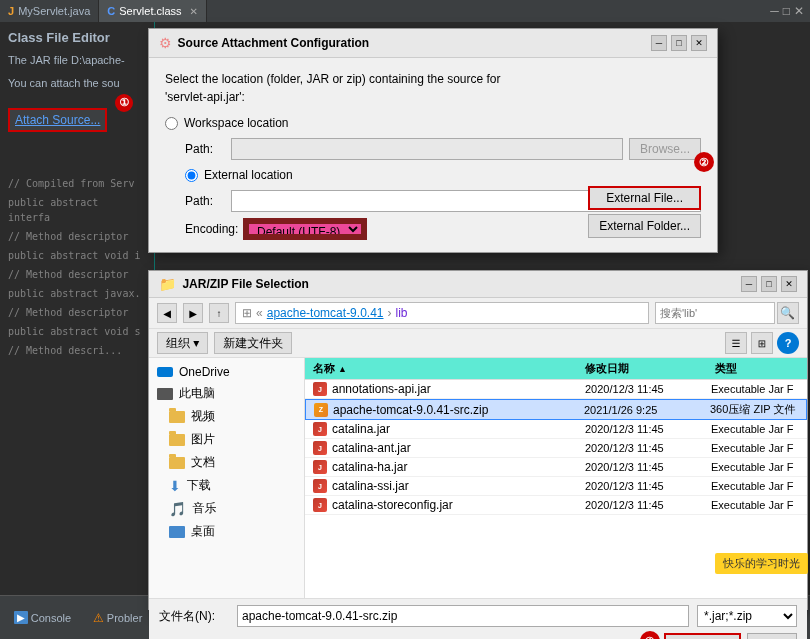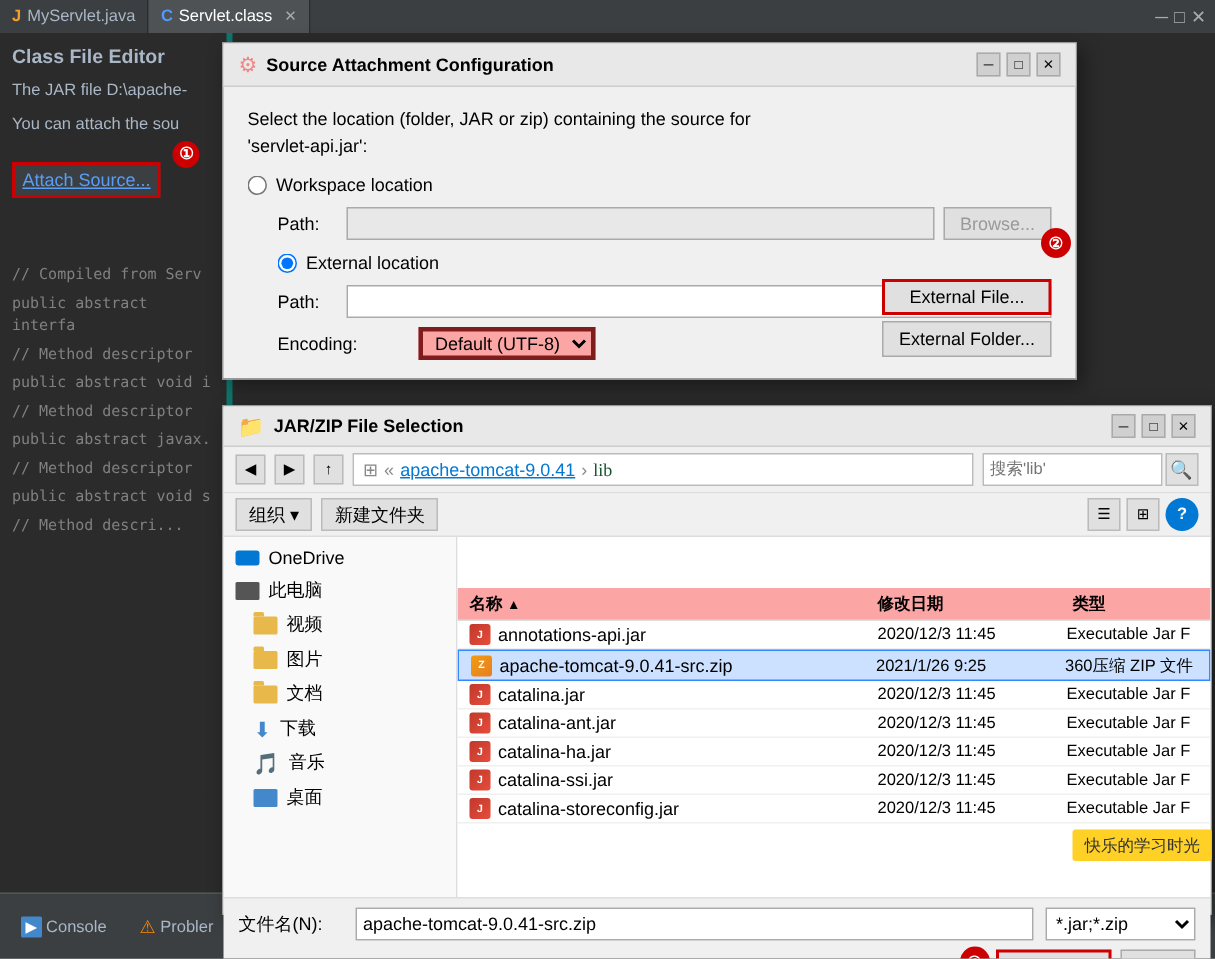--- a/index.html
+++ b/index.html
@@ -34,21 +34,21 @@
     .tab.active {
       background: #4e5254;
       color: #ffffff;
     }
 
     
     .left-panel {
       position: absolute;
       top: 22px; left: 0; width: 155px; height: 507px;
       background: #2b2b2b;
-      border-right: 4px solid #0f766e;
+      border-right: 1px solid #0f766e;
       overflow: hidden;
     }
     .left-panel-title {
       color: #a9b7c6;
       font-size: 13px;
       font-weight: bold;
       padding: 8px 8px 4px 8px;
     }
 
     .source-not-found-box {
@@ -246,25 +246,24 @@
     .encoding-row {
       display: flex;
       align-items: center;
       gap: 0;
       padding-left: 20px;
       margin-top: 2px;
     }
     .encoding-label { font-size: 12px; color: #000; width: 58px; }
     .encoding-select {
       height: 22px;
-      border: 3px solid #7f1d1d;
-      background: #fca5a5;
+      border: 6px solid #7f1d1d;
+      background: #ec4899;
       font-size: 12px;
       padding: 0 4px;
-      margin-left: 36px;
     }
 
     .circle2 {
       position: absolute;
       width: 20px; height: 20px;
       border-radius: 50%;
       background: #cc0000;
       color: white;
       font-size: 11px;
       font-weight: bold;
@@ -403,26 +402,25 @@
     }
 
     
     .file-list-area {
       flex: 1;
       overflow-y: auto;
       background: white;
     }
     .file-list-header {
       display: flex;
-      background: #fca5a5;
+      background: #5eead4;
       border-bottom: 1px solid #ddd;
       padding: 3px 0;
       position: sticky;
       top: 0;
-      margin-top: 34px;
     }
     .file-col-name {
       flex: 1;
       padding: 0 8px;
       font-size: 11px;
       font-weight: bold;
       color: #000;
       display: flex; align-items: center; gap: 3px;
     }
     .file-col-date {
@@ -730,21 +728,21 @@
 
   <div class="jar-toolbar">
     <div class="nav-btn">◀</div>
     <div class="nav-btn">▶</div>
     <div class="nav-btn">↑</div>
     <div class="path-breadcrumb">
       <span style="color:#888;">⊞</span>
       <span style="color:#888;">«</span>
       <span style="color:#0078d4; text-decoration:underline; cursor:pointer;">apache-tomcat-9.0.41</span>
       <span style="color:#888;">›</span>
-      <span style="color:#14532d;font-family:Liberation Serif, serif;">lib</span>
+      <span style="color:#6d28d9;">lib</span>
     </div>
     <div style="display:flex; align-items:center; gap:2px;">
       <input type="text" class="search-box" placeholder="搜索'lib'" style="width: 120px; height: 22px; border: 1px solid rgb(187, 187, 187); padding: 0px 4px; font-size: 11px; color: rgb(136, 136, 136);">
       <div class="search-icon-btn">🔍</div>
     </div>
   </div>
 
   <div class="jar-toolbar2">
     <div style="display:flex; gap:6px; align-items:center;">
       <button class="organize-btn">

